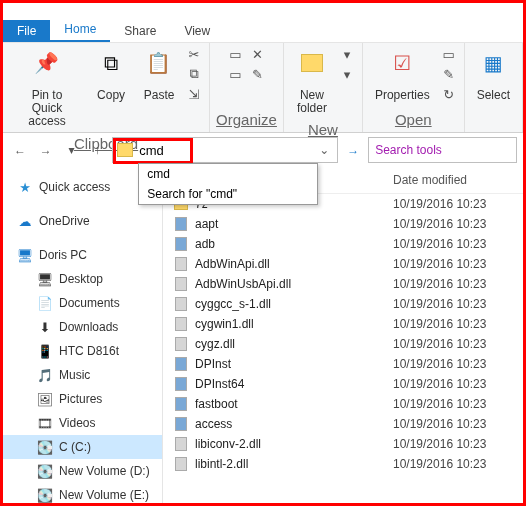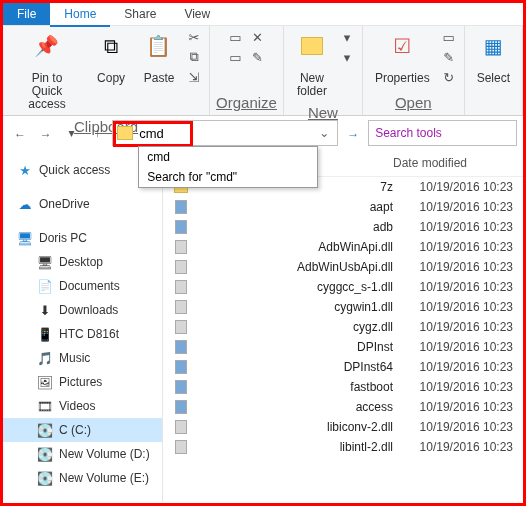--- a/index.html
+++ b/index.html
@@ -1,19 +1,19 @@
 <!DOCTYPE html>
 <html><head>
 <meta charset="utf-8">
 <style>
 * { margin: 0; padding: 0; box-sizing: border-box; font-family: "Segoe UI", Tahoma, sans-serif; font-size: 12px; }
 body { width: 526px; height: 506px; background: #fff; border: 3px solid #ff0000; overflow: hidden; }
 
 
-.tabs { display: flex; align-items: flex-start; height: 23px; background: #fff; border-bottom: 1px solid #e5e5e5; }
+.tabs { display: flex; align-items: flex-end; height: 40px; background: #fff; border-bottom: 1px solid #e5e5e5; }
 .tab { padding: 4px 14px; color: #444; cursor: pointer; }
 .tab.file { background: #1979ca; color: #fff; }
 .tab.active { border-bottom: 2px solid #1979ca; color: #1979ca; }
 
 
 .ribbon { display: flex; height: 90px; background: #f5f6f7; border-bottom: 1px solid #d0d0d0; }
 .group { display: flex; flex-direction: column; align-items: center; padding: 2px 6px; border-right: 1px solid #e0e0e0; }
 .group-items { display: flex; align-items: flex-start; gap: 4px; flex: 1; }
 .group-label { font-size: 15px; color: #666; padding: 2px 0; text-decoration: underline; }
 .rbtn { display: flex; flex-direction: column; align-items: center; justify-content: flex-start; padding: 4px 6px; cursor: pointer; min-width: 44px; }
@@ -42,21 +42,21 @@
 .side-item { display: flex; align-items: center; padding: 4px 8px 4px 14px; gap: 6px; cursor: pointer; color: #333; }
 .side-item.sub { padding-left: 34px; }
 .side-item.sel { background: #cce8ff; }
 .ic-sm { width: 16px; height: 16px; display:flex; align-items:center; justify-content:center; font-size:13px; }
 
 .content { flex: 1; overflow: hidden; }
 .col-head { display: flex; padding: 6px 10px; color: #555; border-bottom: 1px solid #eee; gap: 28px; }
 .col-head .c1 { flex: 1; }
 .col-head .c2 { width: 120px; }
 .filelist { }
-.row { display: flex; align-items: center; padding: 2px 10px; height: 20px; text-align: right; }
+.row { display: flex; align-items: center; padding: 2px 10px; height: 20px; }
 .row .fic { width: 16px; height: 16px; margin-right: 6px; display:flex; align-items:center; justify-content:center; font-size:12px; }
 .row .fname { flex: 1; color: #222; }
 .row .fdate { width: 120px; color: #444; overflow:hidden; white-space:nowrap; }
 
 .fold-ic { width:14px; height:12px; background:#ffd96a; border:1px solid #d9b84a; }
 .file-generic { width:12px; height:14px; background:#fff; border:1px solid #aaa; }
 .exe-ic { background:#7aa8d6; }
 .dll-ic { background:#d6d6d6; }
 </style>
 </head>

